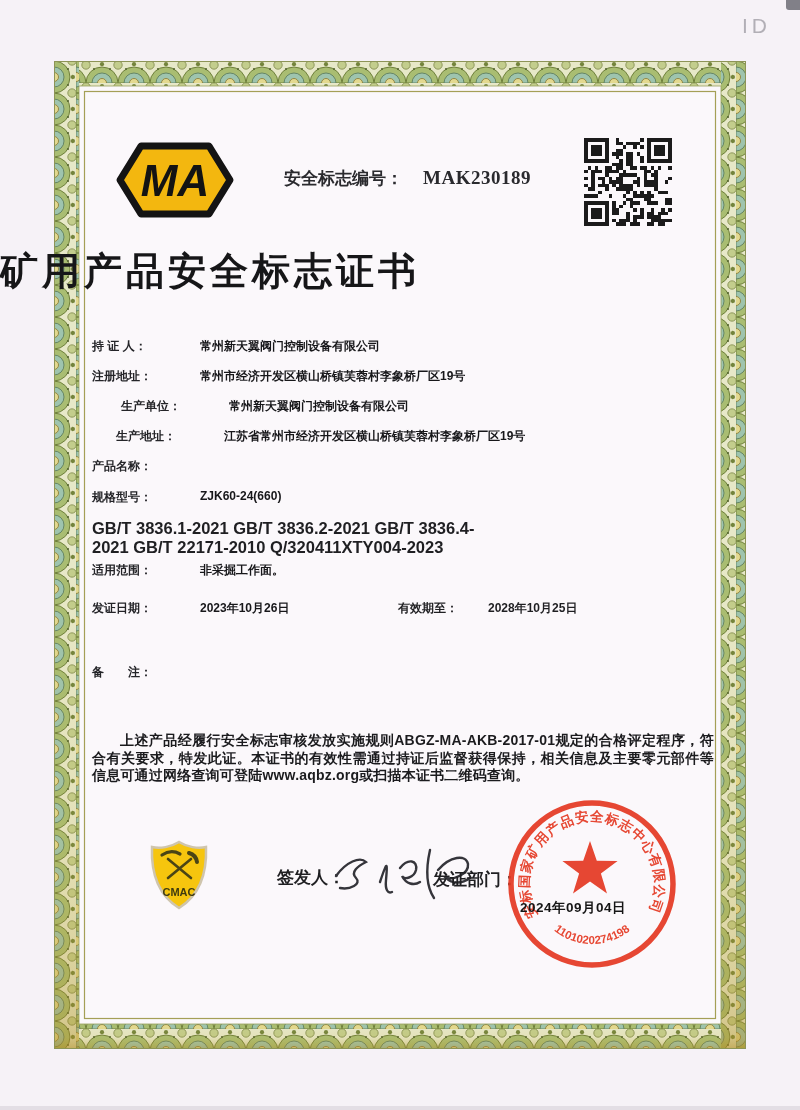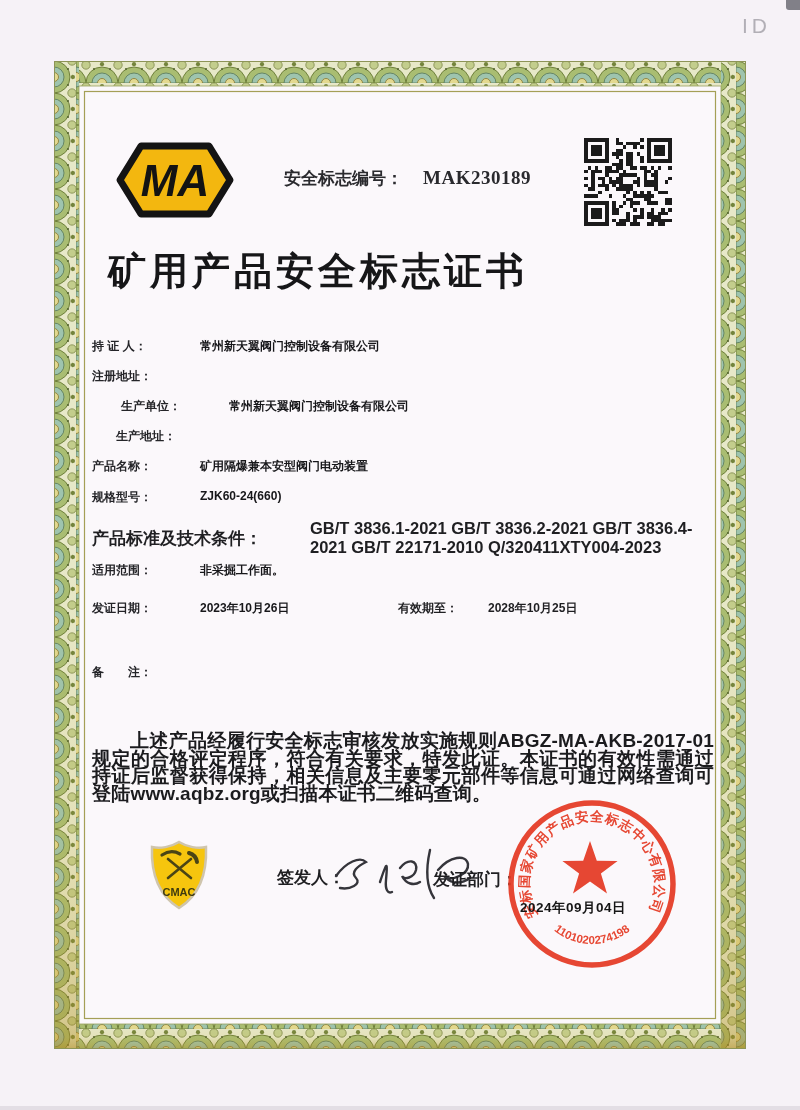--- a/index.html
+++ b/index.html
@@ -11,34 +11,34 @@
   }
   .abs{position:absolute;}
   
   .corner-id{left:742px;top:14px;font-size:21px;letter-spacing:4px;color:#b2afb6;}
   .scan-sliver{left:786px;top:0;width:14px;height:10px;background:#5a5a63;opacity:.75;border-radius:0 0 0 3px;}
   .scan-edge-bottom{left:0;top:1106px;width:800px;height:4px;background:#e3dee5;}
 
   
   .cert-no{left:284px;top:167px;font-size:17px;font-weight:600;color:#2a2a2e;display:flex;align-items:baseline;}
   .cert-no .val{font-family:"Liberation Serif", serif;font-size:19px;font-weight:600;margin-left:20px;letter-spacing:.5px;}
-  .doc-title{left:0;top:246px;width:636px;text-align:center;font-size:38px;font-weight:900;
+  .doc-title{left:0;top:246px;width:636px;font-size:38px;font-weight:900;
     letter-spacing:4px;color:#161618;font-family:"DejaVu Sans", sans-serif;}
 
   
   .row{left:92px;width:624px;height:22px;font-size:12px;}
   .row .lbl{position:absolute;left:0;top:0;font-weight:700;color:#242428;white-space:nowrap;}
   .row .val{position:absolute;left:108px;top:0;font-weight:700;color:#17171a;white-space:nowrap;}
   .row-std{left:92px;width:624px;display:flex;align-items:center;}
   .row-std .lbl{font-weight:700;font-size:17px;white-space:nowrap;width:218px;flex:0 0 218px;}
   .row-std .val{font-weight:700;font-size:16.5px;line-height:19px;width:406px;}
   .dates .lbl2{position:absolute;left:306px;top:0;font-weight:700;white-space:nowrap;}
   .dates .val2{position:absolute;left:396px;top:0;font-weight:700;white-space:nowrap;}
 
-  .statement{left:92px;top:732px;width:622px;font-size:19px;line-height:17.6px;
+  .statement{left:92px;top:732px;width:622px;font-size:14px;line-height:17.6px;
     font-weight:700;color:#1b1b1e;text-align:justify;text-indent:2em;letter-spacing:.2px;}
 
   .signer{left:277px;top:866px;font-size:17px;font-weight:700;}
   .dept{left:433px;top:868px;font-size:17px;font-weight:700;}
 </style>
 </head>
 <body>
 
 <div class="abs corner-id">ID</div>
 <div class="abs scan-sliver"></div>
@@ -314,39 +314,39 @@
   </svg>
 
 <div class="abs doc-title">矿用产品安全标志证书</div>
 
 <div class="abs row" style="top:338px;">
   <span class="lbl">持 证 人：</span>
   <span class="val">常州新天翼阀门控制设备有限公司</span>
 </div>
 <div class="abs row" style="top:368px;">
   <span class="lbl">注册地址：</span>
+  <span class="val">常州市经济开发区横山桥镇芙蓉村李象桥厂区19号</span>
 </div>
 <div class="abs row" style="top:398px;margin-left:29px;">
   <span class="lbl">生产单位：</span>
   <span class="val">常州新天翼阀门控制设备有限公司</span>
 </div>
 <div class="abs row" style="top:428px;margin-left:24px;">
   <span class="lbl">生产地址：</span>
+  <span class="val">江苏省常州市经济开发区横山桥镇芙蓉村李象桥厂区19号</span>
 </div>
 <div class="abs row" style="top:458px;">
   <span class="lbl">产品名称：</span>
-  <span class="val">矿用隔爆兼本安型阀门电动装置</span>
 </div>
 <div class="abs row" style="top:489px;">
   <span class="lbl">规格型号：</span>
   <span class="val">ZJK60-24(660)</span>
 </div>
 
 <div class="abs row-std" style="top:519px;">
-  <span class="lbl">产品标准及技术条件：</span>
   <span class="val">GB/T 3836.1-2021 GB/T 3836.2-2021 GB/T 3836.4-2021 GB/T 22171-2010 Q/320411XTY004-2023</span>
 </div>
 
 <div class="abs row" style="top:562px;">
   <span class="lbl">适用范围：</span>
   <span class="val">非采掘工作面。</span>
 </div>
 
 <div class="abs row dates" style="top:600px;">
   <span class="lbl">发证日期：</span>

